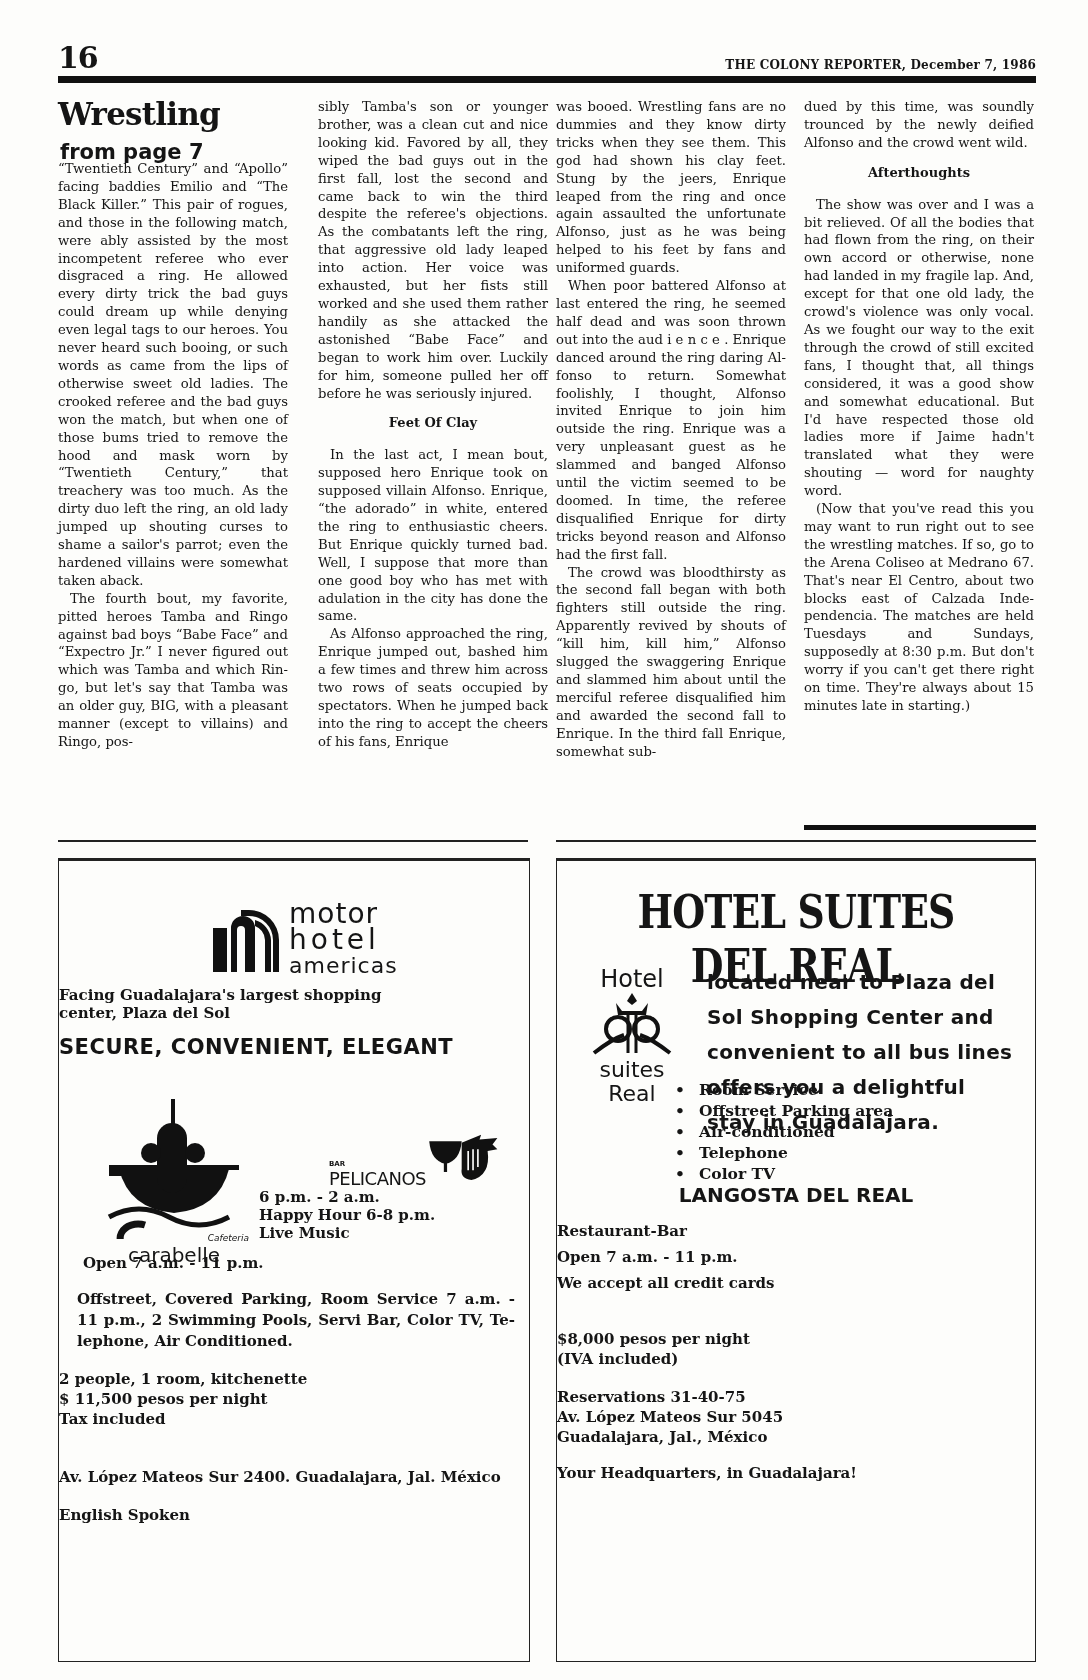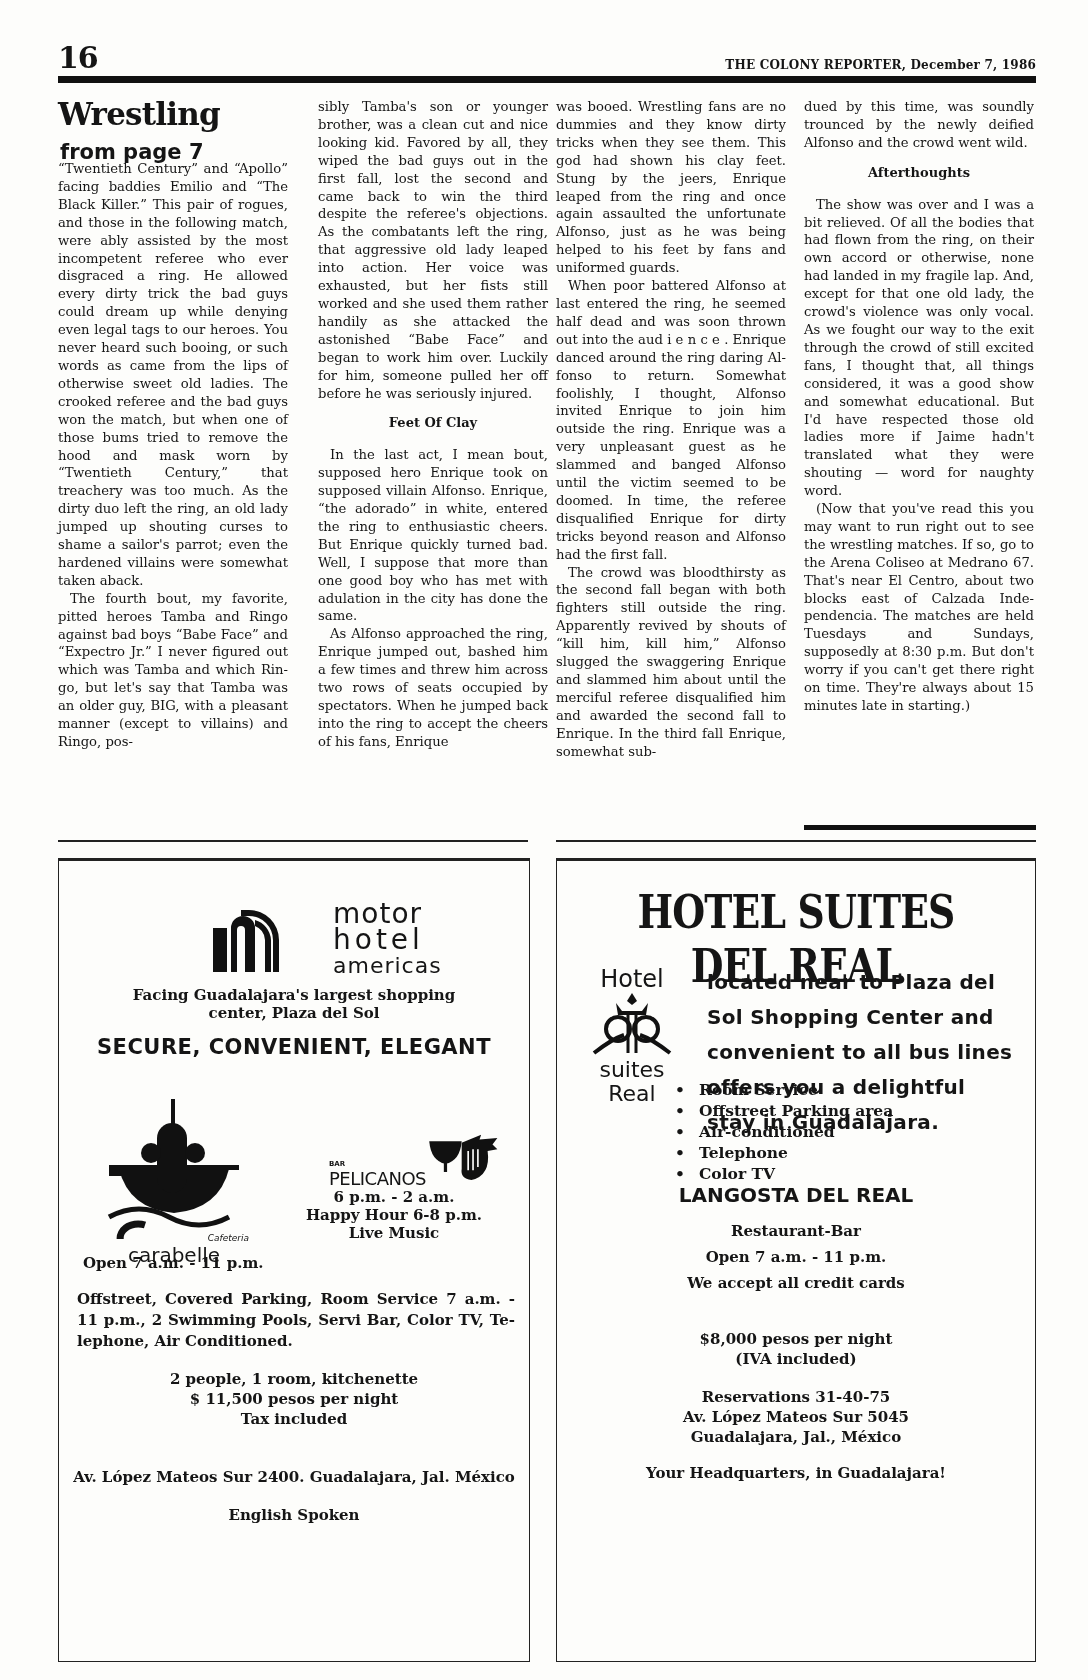--- a/index.html
+++ b/index.html
@@ -21,23 +21,23 @@
   .kicker { position: absolute; left: 60px; top: 140px; font: bold 21px "DejaVu Sans", sans-serif; }
   .subhead { text-align: center; font-weight: bold; margin: 12px 0 14px; font-size: 13px; }
   .thick-end-rule { position: absolute; left: 804px; top: 825px; width: 232px; height: 5px; background: #111; }
   .rule-bot-left { position: absolute; left: 58px; top: 840px; width: 470px; height: 2px; background: #222; }
   .rule-bot-right { position: absolute; left: 556px; top: 840px; width: 480px; height: 2px; background: #222; }
 
   .ad { position: absolute; border: 1.5px solid #222; border-top-width: 3px; }
   .ad-left { left: 58px; top: 858px; width: 470px; height: 800px; }
   .ad-right { left: 556px; top: 858px; width: 478px; height: 800px; }
 
-  .mh-logo { position: absolute; left: 152px; top: 40px; display: flex; align-items: center; gap: 44px; }
+  .mh-logo { position: absolute; left: 152px; top: 40px; display: flex; align-items: center; }
   .mh-text { margin-left: 8px; font: 28px "DejaVu Sans", sans-serif; line-height: 26px; letter-spacing: 1px; }
-  .ad-line { position: absolute; left: 0; right: 0; text-align: center; font-weight: bold; font-size: 15px; line-height: 21px; }
+  .ad-line { position: absolute; left: 0; right: 0; font-weight: bold; font-size: 15px; line-height: 21px; }
   .slogan { font: bold 21px "DejaVu Sans", sans-serif; letter-spacing: .5px; }
 
   .carabelle { position: absolute; left: 40px; top: 238px; width: 150px; }
   .pelicanos { position: absolute; left: 270px; top: 268px; width: 170px; }
   .pel-name { font: 18px "DejaVu Sans", sans-serif; letter-spacing: -0.5px; }
 
   .hsr-title { position: absolute; left: 0; right: 0; top: 24px; text-align: center; font: bold 46px "DejaVu Serif", serif; letter-spacing: -1px; transform: scaleX(.82); transform-origin: center; }
   .hsr-logo { position: absolute; left: 20px; top: 104px; width: 110px; text-align: center; font-family: "DejaVu Sans", sans-serif; }
   .hsr-tag { position: absolute; left: 150px; top: 104px; width: 312px; font: bold 20px "DejaVu Sans", sans-serif; line-height: 35px; letter-spacing: .3px; }
   .amen-list { position: absolute; left: 118px; top: 218px; margin: 0; padding: 0; list-style: none; font-weight: bold; font-size: 15.5px; line-height: 21px; }

